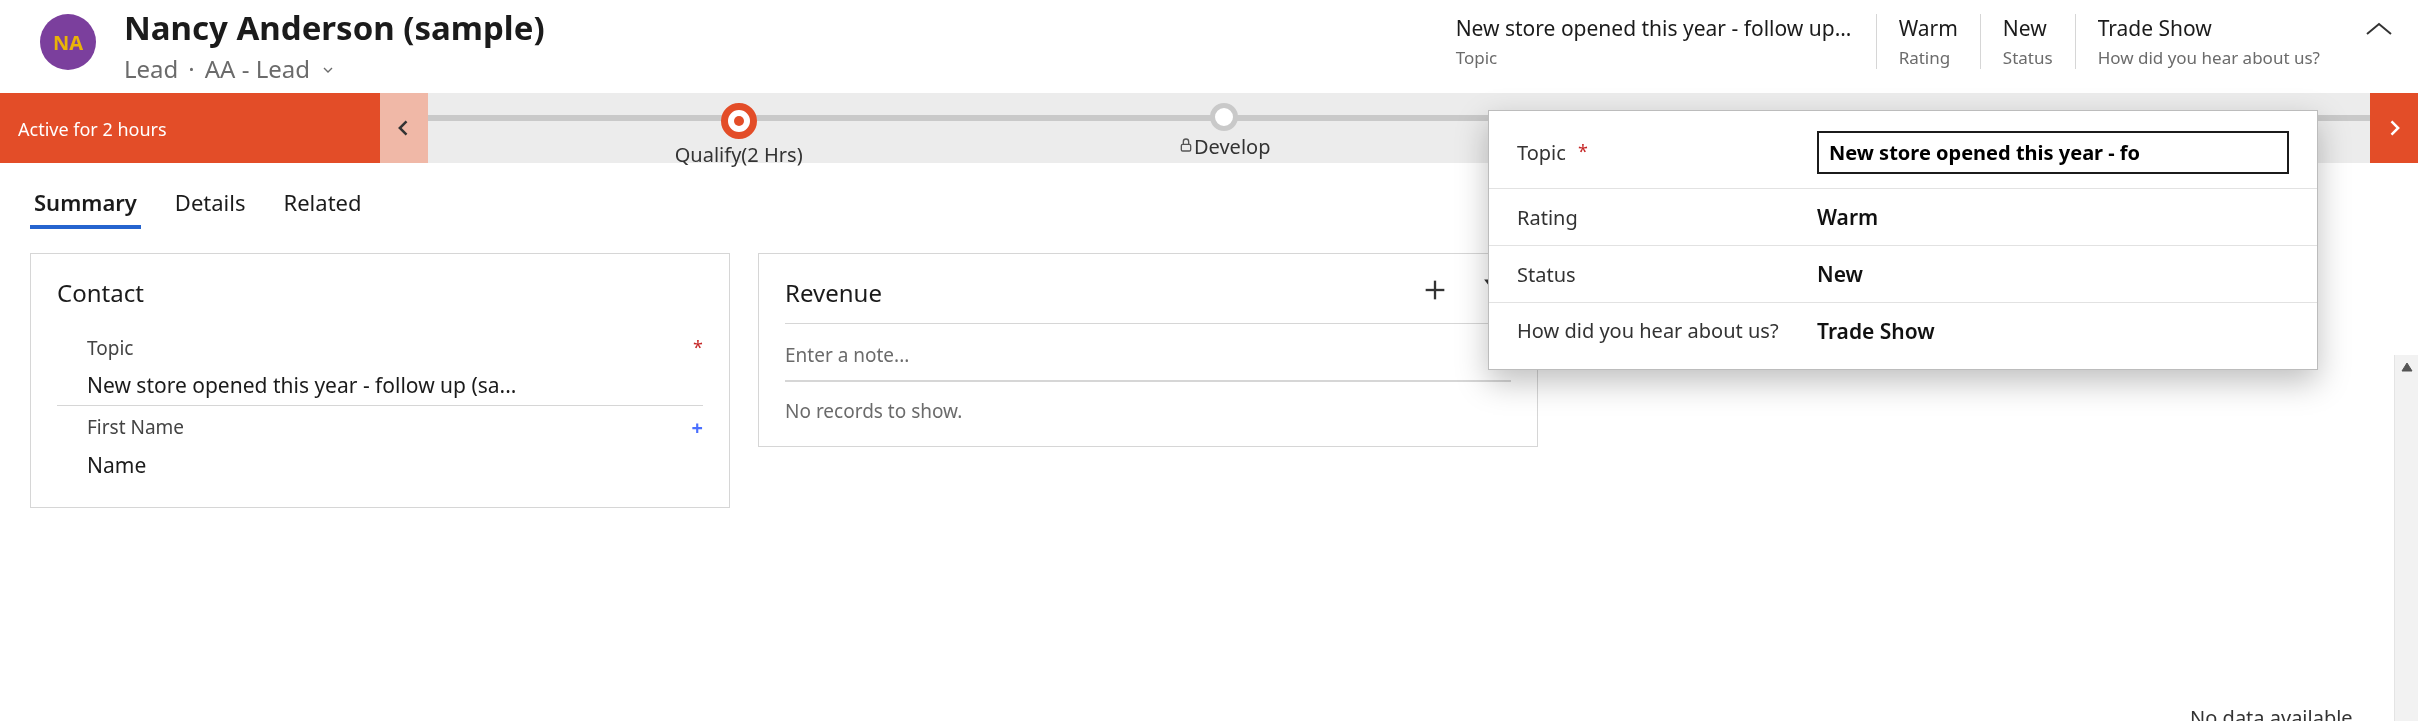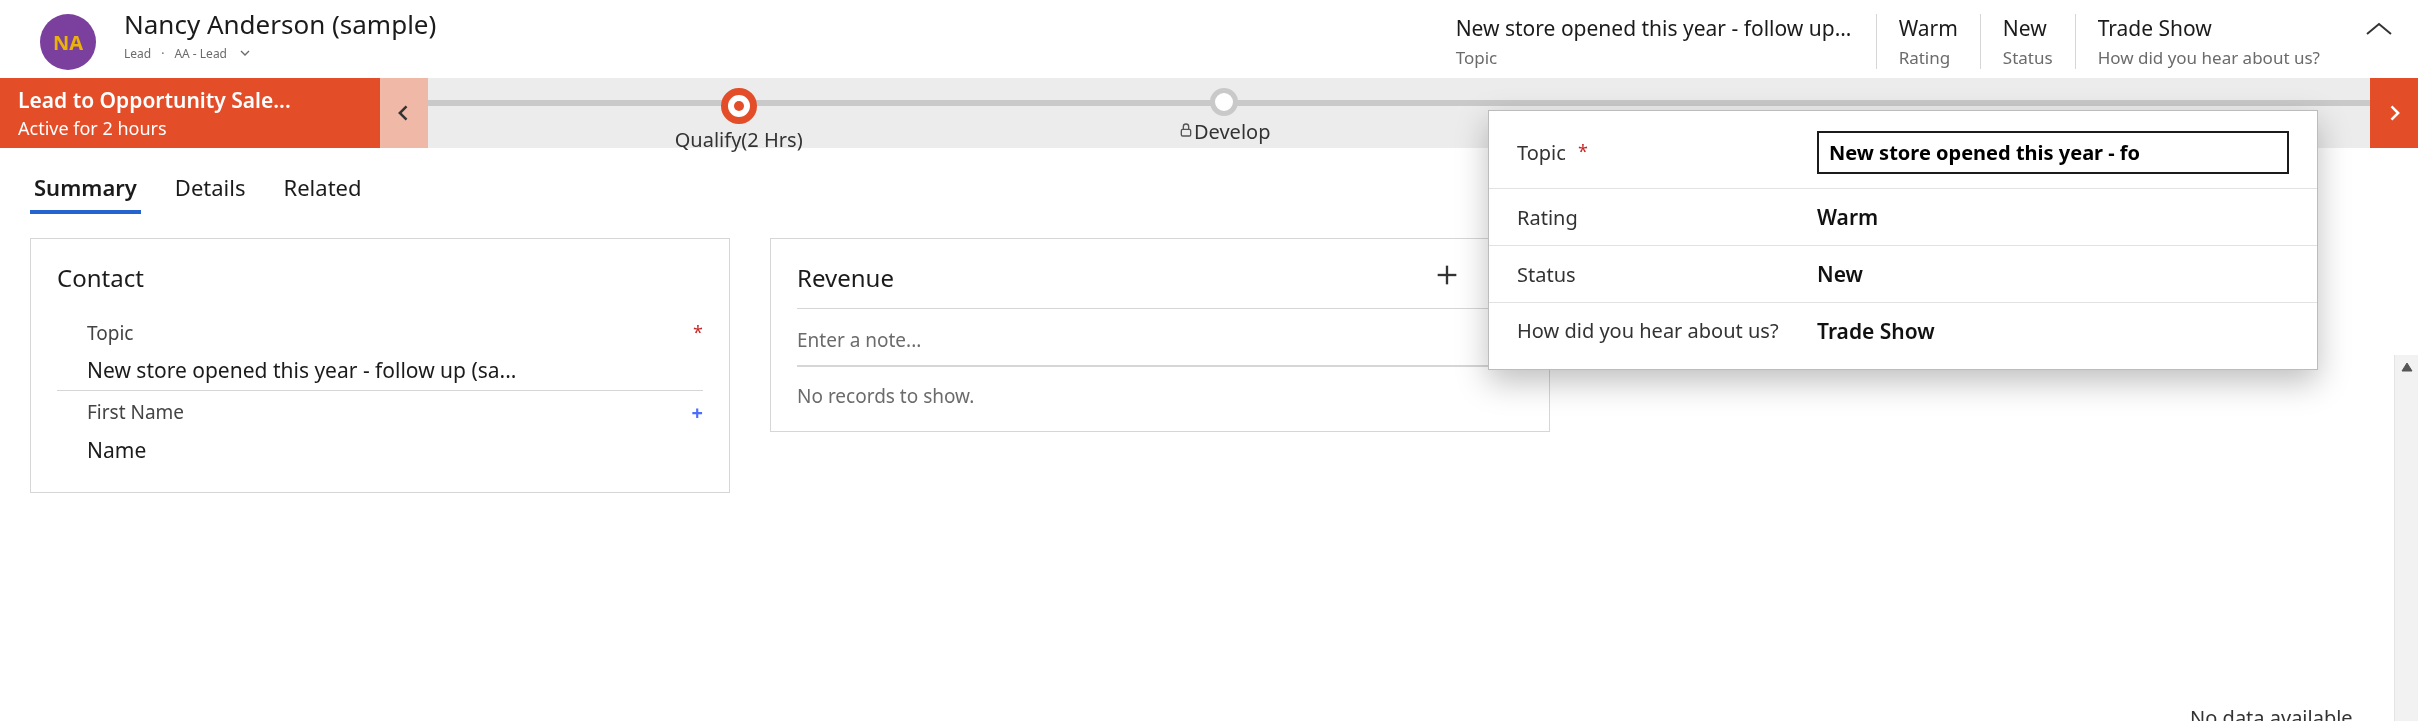--- a/index.html
+++ b/index.html
@@ -12,22 +12,22 @@
     --bg-stage:#ececec;
     --green:#2f9e44;
   }
   *{box-sizing:border-box;font-family:"Segoe UI",system-ui,Arial,sans-serif;}
   body{margin:0;background:#fff;color:var(--text);width:2418px;height:721px;overflow:hidden;position:relative;}
 
   
   .header{display:flex;align-items:flex-start;padding:10px 24px 8px 40px;}
   .avatar{width:56px;height:56px;border-radius:50%;background:var(--purple);color:#eab308;display:flex;align-items:center;justify-content:center;font-size:20px;font-weight:700;flex:0 0 auto;margin-top:4px;}
   .title-block{margin-left:28px;flex:0 0 auto;}
-  .record-name{font-size:26px;font-weight:400;line-height:1.1;}
-  .record-sub{margin-top:6px;font-size:12px;color:var(--muted);display:flex;gap:10px;}
+  .record-name{font-size:33px;font-weight:700;line-height:1.1;}
+  .record-sub{margin-top:6px;font-size:24px;color:var(--muted);display:flex;align-items:center;gap:10px;}
   .chev-small{display:inline-block;}
   .chev-small svg{width:16px;height:16px;stroke:var(--muted);fill:none;stroke-width:2;}
 
   .header-fields{display:flex;margin-left:auto;align-items:flex-start;padding-top:4px;}
   .hf{padding:0 22px;border-left:1px solid var(--border);min-width:0;}
   .hf:first-child{border-left:none;padding-left:0;max-width:420px;}
   .hf-value{font-size:21px;font-weight:400;white-space:nowrap;overflow:hidden;text-overflow:ellipsis;}
   .hf-label{font-size:17px;color:var(--muted);margin-top:4px;white-space:nowrap;}
   .collapse-toggle{margin-left:22px;margin-top:6px;cursor:pointer;}
   .collapse-toggle svg{width:30px;height:18px;stroke:#333;fill:none;stroke-width:2;}
@@ -49,21 +49,21 @@
   .stage.active .dot::after{content:"";position:absolute;inset:6px;border-radius:50%;background:var(--red);}
   .stage-label{margin-top:2px;font-size:20px;color:#333;display:flex;align-items:center;gap:0;white-space:nowrap;}
   .lock svg{width:16px;height:18px;stroke:#555;fill:none;stroke-width:2;}
 
   
   .tabs{display:flex;gap:30px;padding:24px 30px 0 30px;}
   .tab{font-size:22px;padding:0 4px 8px 4px;cursor:pointer;border-bottom:4px solid transparent;}
   .tab.active{font-weight:600;border-bottom-color:var(--accent);}
 
   
-  .content{display:flex;gap:40px;padding:24px 30px 0 30px;align-items:flex-start;position:relative;}
+  .content{display:flex;gap:28px;padding:24px 30px 0 30px;align-items:flex-start;position:relative;}
   .panel{border:1px solid var(--border);padding:22px 26px;background:#fff;}
   .panel.contact{width:700px;flex:0 0 auto;}
   .panel-title{font-size:24px;margin-bottom:18px;}
   .field{padding:8px 0 6px 30px;}
   .field-label-row{display:flex;align-items:flex-start;justify-content:space-between;font-size:19px;color:#444;}
   .req{color:#c62828;font-size:18px;flex:0 0 auto;margin-left:6px;}
   .rec{color:#4a6fff;font-size:20px;font-weight:700;flex:0 0 auto;margin-left:6px;}
   .field-value{font-size:21px;margin-top:10px;white-space:nowrap;overflow:hidden;text-overflow:ellipsis;}
   .underline{border-bottom:1px solid var(--border);padding-bottom:6px;}
 
@@ -134,21 +134,20 @@
     <div class="collapse-toggle">
       <svg viewBox="0 0 30 18">
           <polyline points="3 14 15 4 27 14"></polyline>
         </svg>
     </div>
   </div>
 </div>
 
 <div class="process-wrap">
   <div class="process-info">
-    <div class="process-info-title">Lead to Opportunity Sale...</div>
     <div class="process-info-sub">Active for 2 hours</div>
   </div>
   <div class="process-nav">
     <svg viewBox="0 0 24 24">
         <polyline points="15 4 7 12 15 20"></polyline>
       </svg>
   </div>
   <div class="process-track">
     <div class="track-line"></div>
 

